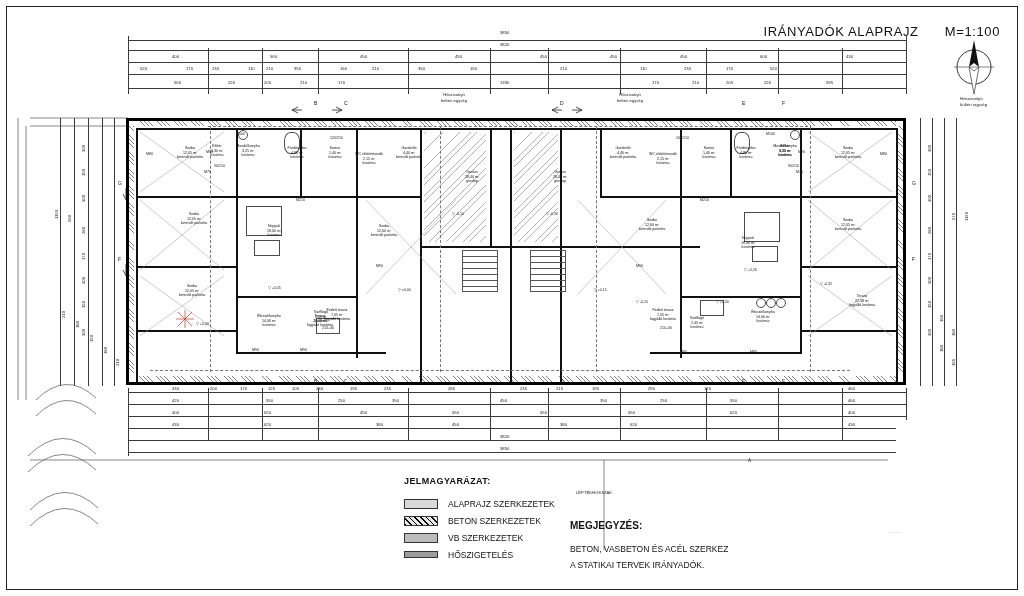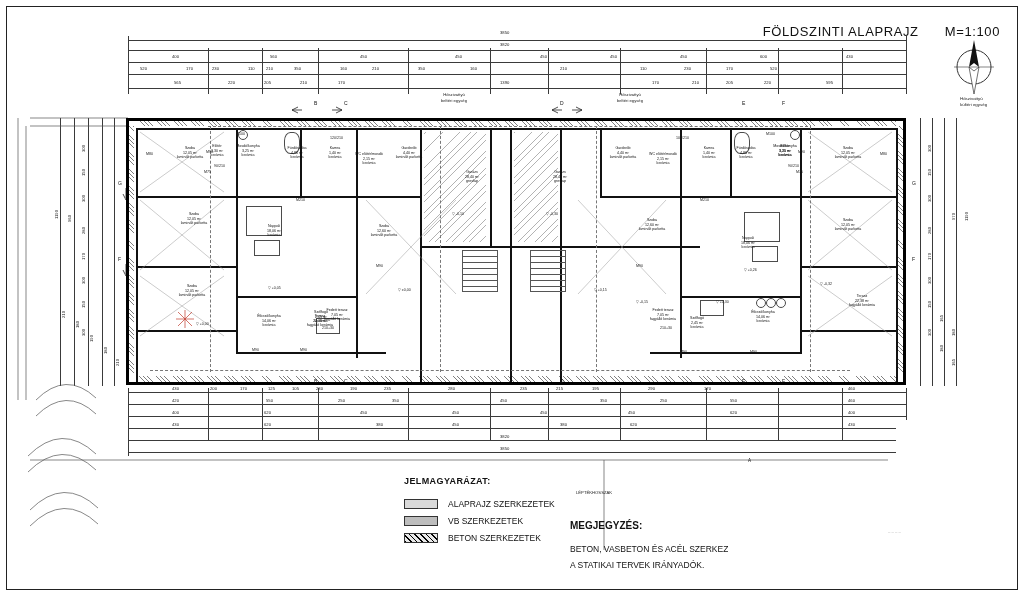--- a/index.html
+++ b/index.html
@@ -60,21 +60,21 @@
   .stairs i{position:absolute;background:#555;height:1px;left:0;right:0;}
 </style>
 </head>
 <body>
 
 <div id="page">
 
   <div class="frame"></div>
 
   <div class="ttl">
-    <span>FÖLDSZINTI ALAPRAJZ</span>
+    <span>IRÁNYADÓK ALAPRAJZ</span>
     <span class="scale">M=1:100</span>
   </div>
 
   <div class="north">
     <svg width="44" height="62" viewBox="0 0 44 62">
       <circle cx="22" cy="31" r="17" fill="none" stroke="#333" stroke-width="1"></circle>
       <polygon points="22,4 27,31 22,27 17,31" fill="#111"></polygon>
       <polygon points="22,58 27,31 22,35 17,31" fill="#fff" stroke="#333" stroke-width=".7"></polygon>
       <line x1="2" y1="31" x2="42" y2="31" stroke="#333" stroke-width=".6"></line>
     </svg>
@@ -616,26 +616,30 @@
   <div class="arrowlbl" style="left:748px;top:458px;">A</div>
   <div class="dimtxt" style="left:576px;top:490px;">LÉPTÉKHOSSZAK</div>
 
   <div class="legend">
     <h4>JELMAGYARÁZAT:</h4>
     <div class="lgrow">
       <span class="swatch sw1"></span>
       <span>ALAPRAJZ SZERKEZETEK</span>
     </div>
     <div class="lgrow">
+      <span class="swatch sw3"></span>
+      <span>BETON SZERKEZETEK</span>
+    </div>
+    <div class="lgrow">
       <span class="swatch sw2"></span>
       <span>VB SZERKEZETEK</span>
     </div>
     <div class="lgrow">
-      <span class="swatch sw3"></span>
-      <span>BETON SZERKEZETEK</span>
+      <span class="swatch sw4"></span>
+      <span>HŐSZIGETELÉS</span>
     </div>
   </div>
 
   <div class="notes">
     <h4>MEGJEGYZÉS:</h4>
     <div>BETON, VASBETON ÉS ACÉL SZERKEZETEK</div>
     <div>A STATIKAI TERVEK IRÁNYADÓK.</div>
   </div>
 
   <div class="wm-block" style="left:728px;top:488px;width:288px;height:96px;"></div>

